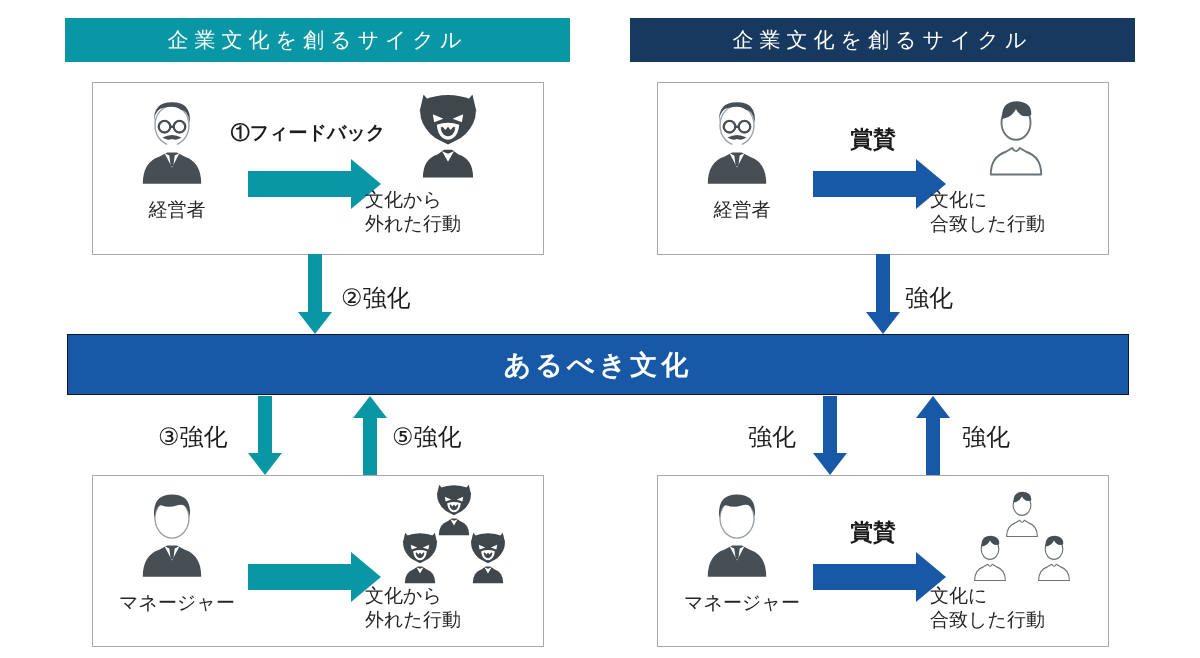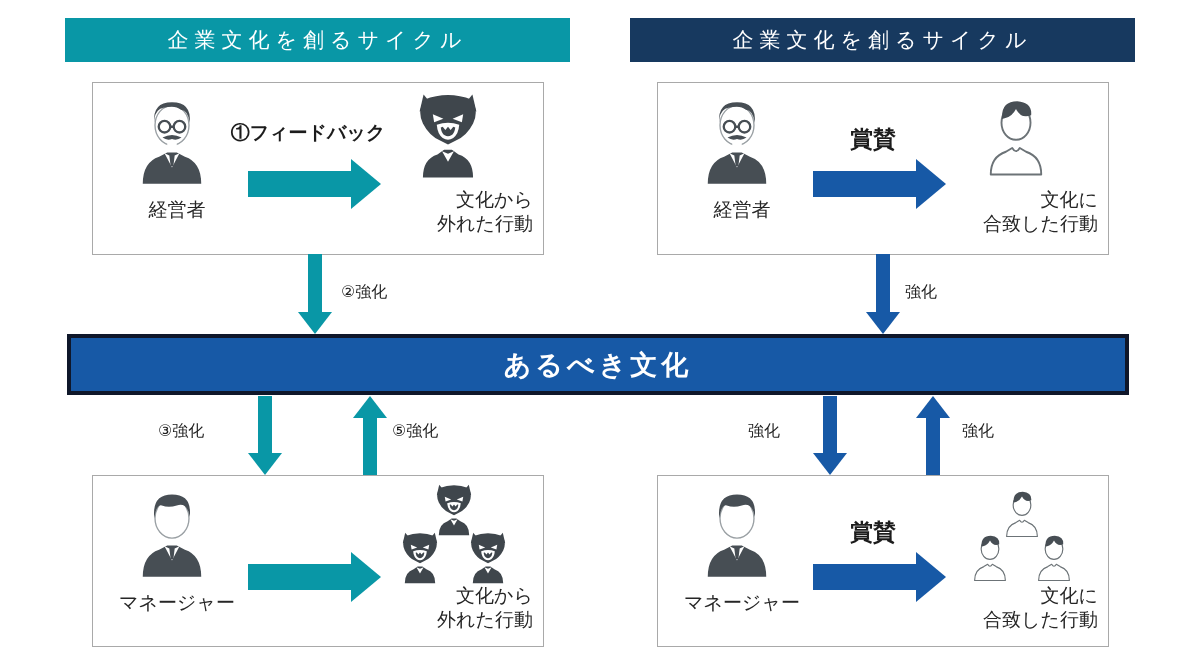--- a/index.html
+++ b/index.html
@@ -22,21 +22,21 @@
   .actor-icon{left:45px;top:8px;width:68px;height:100px;}
   .wolf-big{left:322px;top:10px;width:66px;height:86px;}
   .emp-big{left:326px;top:12px;width:64px;height:82px;}
   .wolf-sm{width:42px;height:52px;}
   .emp-sm{width:40px;height:50px;}
 
   .actor-label{position:absolute;left:4px;top:114px;width:160px;text-align:center;font-size:19px;}
   .action-label{position:absolute;left:115px;top:37px;width:200px;text-align:center;
                 font-weight:bold;font-size:19px;color:#1c1c1c;font-family:Liberation Mono, monospace;}
   .action-label.big{font-size:23px;top:31px;margin-top:10px;}
-  .target-label{position:absolute;left:272px;top:105px;width:168px;text-align:right;
+  .target-label{position:absolute;left:272px;top:105px;width:168px;text-align:left;
                 font-size:19px;line-height:24px;}
 
   .h-arrow{position:absolute;left:155px;top:76px;width:133px;height:50px;}
   .h-arrow .shaft{position:absolute;left:0;top:12px;width:104px;height:26px;background:var(--ac);}
   .h-arrow .head{position:absolute;right:0;top:0;width:0;height:0;
                  border-top:25px solid transparent;border-bottom:25px solid transparent;
                  border-left:30px solid var(--ac);}
   .teal-ac{--ac:var(--teal);}
   .blue-ac{--ac:var(--blue);}
 
@@ -51,30 +51,30 @@
   .v-arrow.up .head{position:absolute;top:0;left:0;width:0;height:0;
       border-left:17px solid transparent;border-right:17px solid transparent;
       border-bottom:22px solid var(--ac);}
   #ar-l-top{left:298px;top:254px;height:80px;}
   #ar-r-top{left:866px;top:254px;height:80px;}
   #ar-l-down{left:248px;top:396px;height:79px;}
   #ar-l-up{left:353px;top:396px;height:79px;}
   #ar-r-down{left:813px;top:396px;height:79px;}
   #ar-r-up{left:916px;top:396px;height:79px;}
 
-  .flow-label{position:absolute;font-size:16px;color:#1c1c1c;white-space:nowrap;}
+  .flow-label{position:absolute;font-size:24px;color:#1c1c1c;white-space:nowrap;}
   #lbl-2{left:341px;top:282px;}
   #lbl-r-top{left:905px;top:282px;}
   #lbl-3{left:158px;top:421px;text-align:right;}
   #lbl-5{left:392px;top:421px;}
   #lbl-r-down{left:748px;top:421px;}
   #lbl-r-up{left:962px;top:421px;}
 
   #center-bar{position:absolute;left:67px;top:334px;width:1062px;height:61px;
-      background:var(--blue);border:4px solid #0f172a;box-sizing:border-box;
+      background:var(--blue);border:1px solid #0f172a;box-sizing:border-box;
       color:#fff;font-size:27px;font-weight:bold;letter-spacing:4px;
       display:flex;align-items:center;justify-content:center;}
 
   .defs-holder{position:absolute;width:0;height:0;overflow:hidden;}
 </style>
 </head>
 <body>
 
 <div class="canvas">
 

